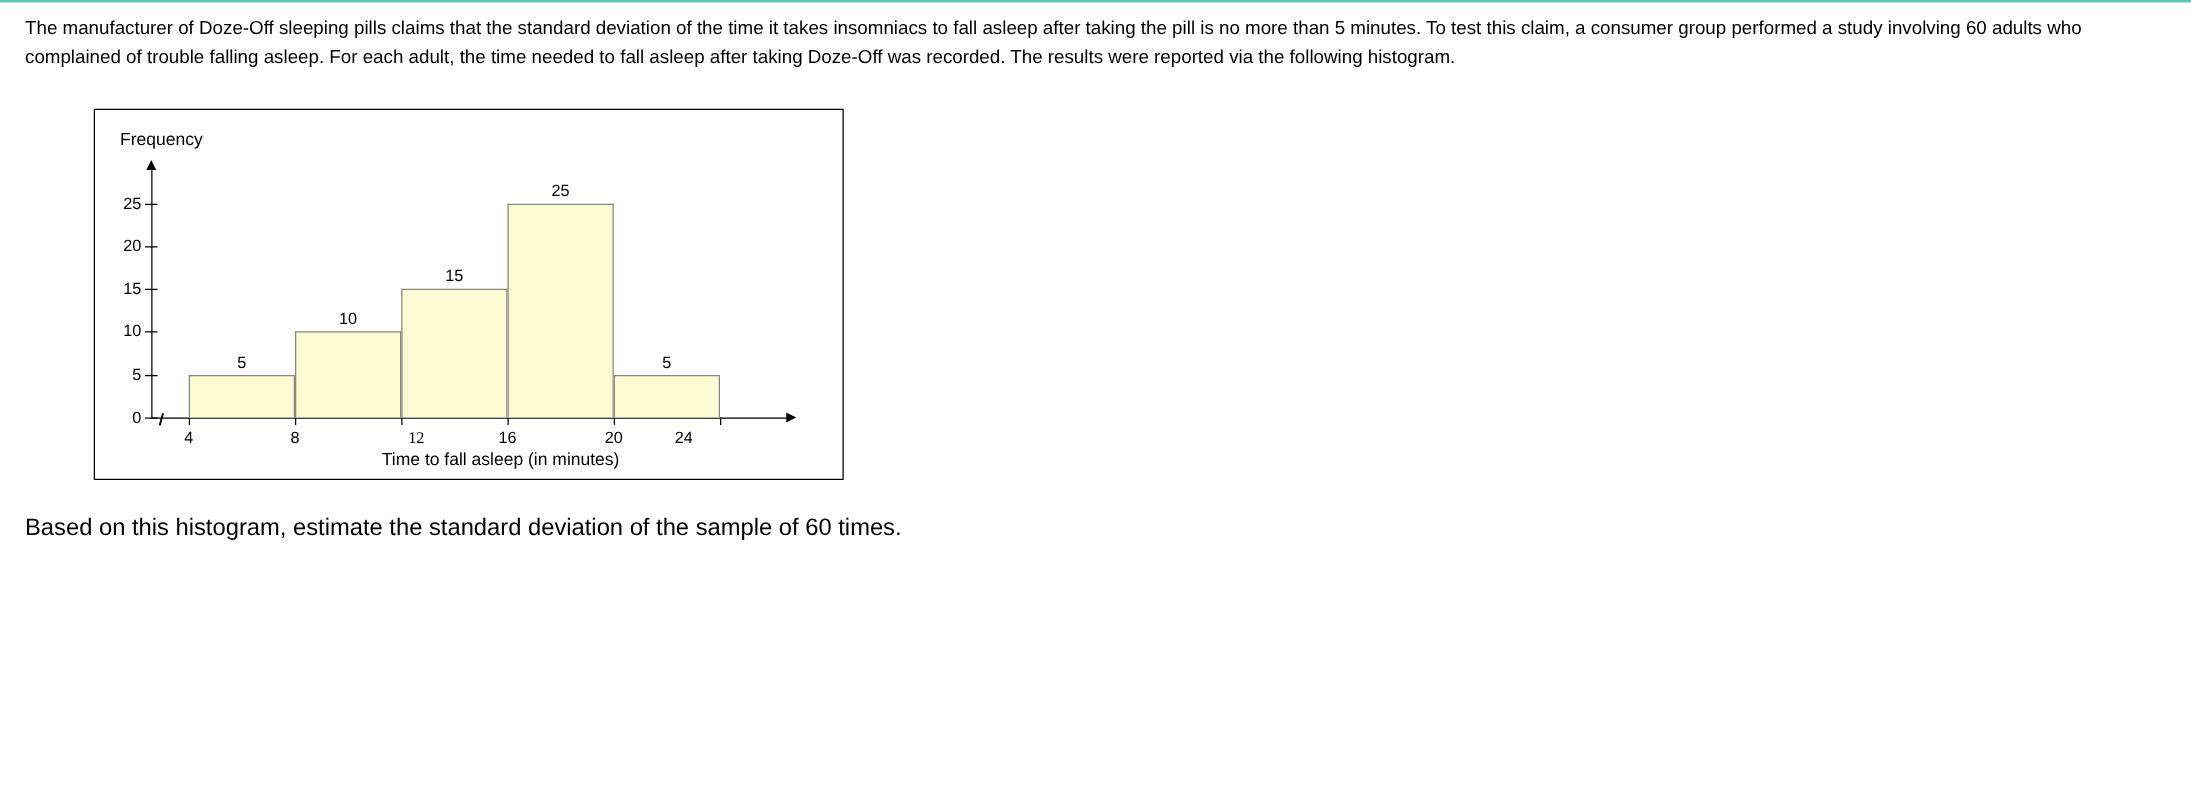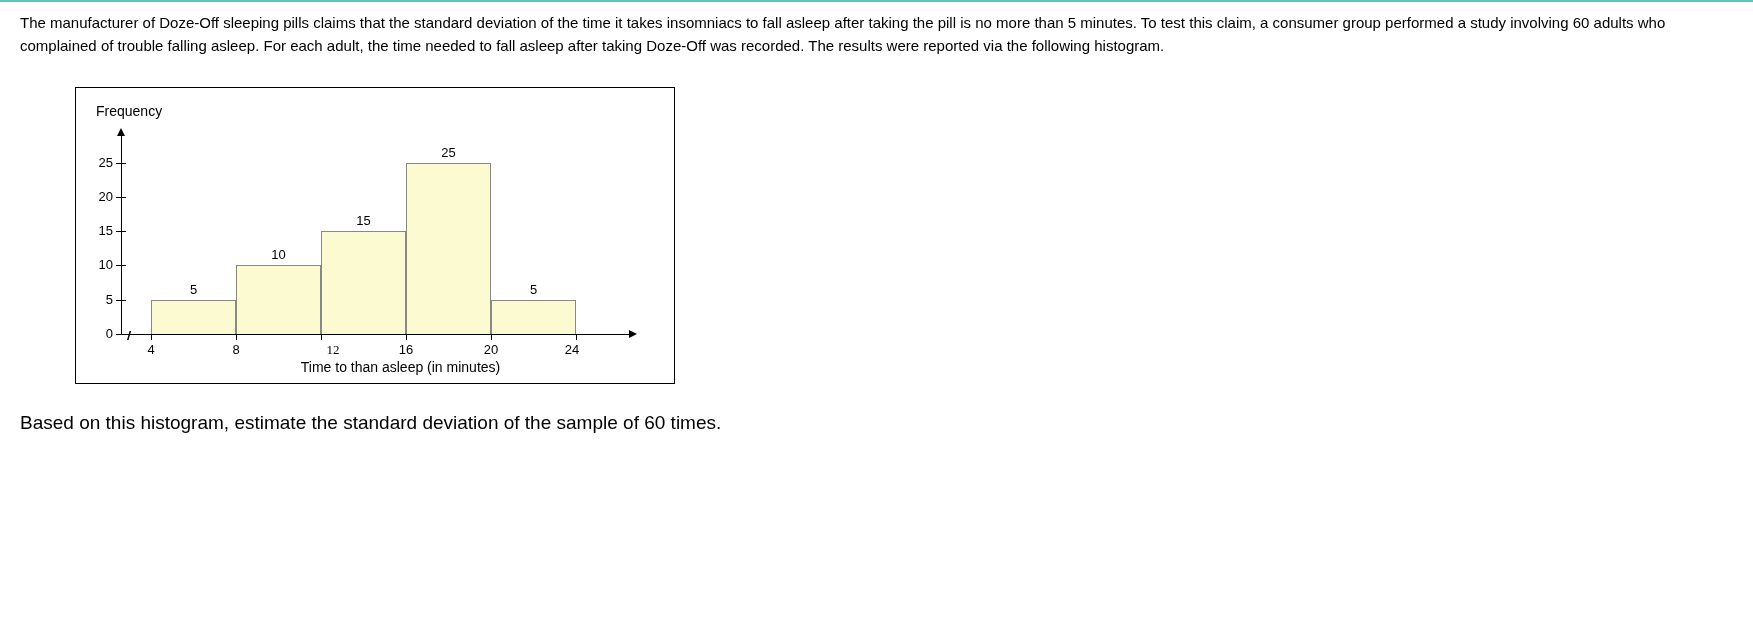--- a/index.html
+++ b/index.html
@@ -175,29 +175,29 @@
         <div class="x-tick-label" style="left: 60px;">4</div>
         <div class="x-tick" style="left: 145px;"></div>
         <div class="x-tick-label" style="left: 145px;">8</div>
         <div class="x-tick" style="left: 230px;"></div>
         <div class="x-tick-label" style="left: 242px; font-family: Liberation Serif, serif;">12</div>
         <div class="x-tick" style="left: 315px;"></div>
         <div class="x-tick-label" style="left: 315px;">16</div>
         <div class="x-tick" style="left: 400px;"></div>
         <div class="x-tick-label" style="left: 400px;">20</div>
         <div class="x-tick" style="left: 485px;"></div>
-        <div class="x-tick-label" style="left: 481px; text-align: center;">24</div>
+        <div class="x-tick-label" style="left: 456px; text-align: center;">24</div>
         <div class="bar" style="left: 60px; width: 85px; top: 175.741px; height: 34.2593px;"></div>
         <div class="bar-label" style="left: 102.5px; top: 157.741px;">5</div>
         <div class="bar" style="left: 145px; width: 85px; top: 141.481px; height: 68.5185px;"></div>
         <div class="bar-label" style="left: 187.5px; top: 123.481px;">10</div>
         <div class="bar" style="left: 230px; width: 85px; top: 107.222px; height: 102.778px;"></div>
         <div class="bar-label" style="left: 272.5px; top: 89.2222px;">15</div>
         <div class="bar" style="left: 315px; width: 85px; top: 38.7037px; height: 171.296px;"></div>
         <div class="bar-label" style="left: 357.5px; top: 20.7037px;">25</div>
         <div class="bar" style="left: 400px; width: 85px; top: 175.741px; height: 34.2593px;"></div>
         <div class="bar-label" style="left: 442.5px; top: 157.741px;">5</div>
       </div>
-    <div class="x-axis-label">Time to than asleep (in minutes)</div>
+    <div class="x-axis-label">Time to fall asleep (in minutes)</div>
   </div>
 
   <p class="question-text">Based on this histogram, estimate the standard deviation of the sample of 60 times.</p>
 </div>
 
 </body></html>

